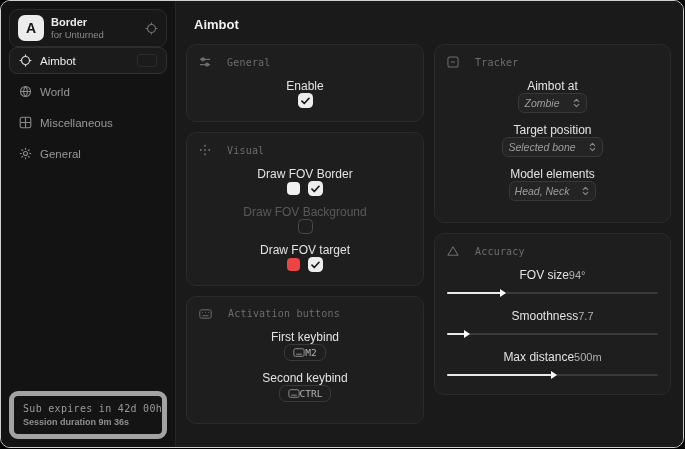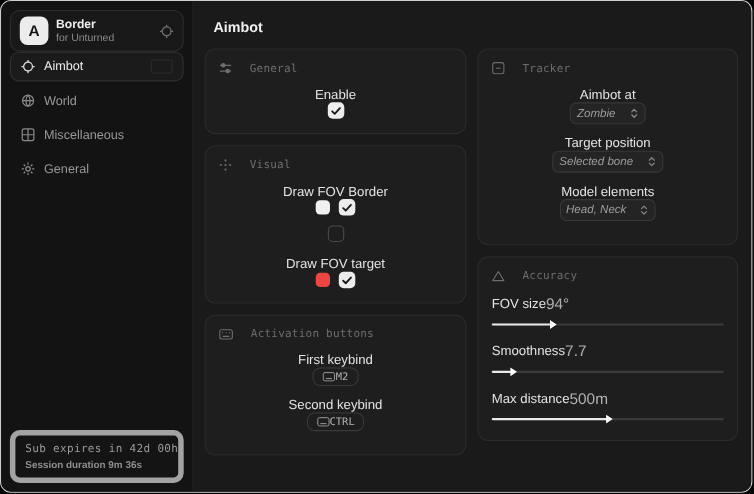--- a/index.html
+++ b/index.html
@@ -43,22 +43,22 @@
   .checkbox{width:15px;height:15px;border-radius:4.5px;display:flex;align-items:center;justify-content:center;box-sizing:border-box;cursor:pointer;}
   .checkbox.checked{background:#ededed;}
   .checkbox.unchecked{border:1.5px solid #4a4a4a;background:transparent;}
   .swatch{width:13px;height:13px;border-radius:4px;cursor:pointer;}
   .dropdown{display:flex;align-items:center;gap:12px;background:#242424;border:1px solid #383838;border-radius:6px;padding:3px 5px;font-size:10.5px;color:#9d9d9d;cursor:pointer;white-space:nowrap;font-style:italic;}
   .dropdown svg{color:#8a8a8a;}
   .keybtn{display:flex;align-items:center;border:1px solid #3a3a3a;border-radius:7px;padding:2px 8px;font-size:9.5px;font-family:"DejaVu Sans Mono",monospace;color:#b3b3b3;background:#1e1e1e;cursor:pointer;}
   .keybtn svg{color:#9a9a9a;}
   .slider-group{margin-bottom:11px;}
   .slider-group:last-child{margin-bottom:3px;}
-  .slider-head{display:flex;justify-content:flex-start;align-items:center;margin-bottom:7px;}
-  .slider-value{font-size:14px;color:#b0b0b0;}
+  .slider-head{display:flex;justify-content:center;align-items:center;margin-bottom:7px;}
+  .slider-value{font-size:11px;color:#b0b0b0;}
   .slider{position:relative;height:9px;cursor:pointer;}
   .track{position:absolute;top:3px;left:0;right:0;height:2px;background:#3a3a3a;border-radius:2px;}
   .fill{position:absolute;top:3px;left:0;height:2px;background:#e9e9e9;border-radius:2px;}
   .thumb{position:absolute;right:-4px;top:-3px;width:0;height:0;border-left:6px solid #ffffff;border-top:4px solid transparent;border-bottom:4px solid transparent;}
 </style>
 </head>
 <body>
 
 <div class="window">
 
@@ -172,20 +172,21 @@
             <span class="controls">
               <span class="swatch" style="background: rgb(240, 240, 240);"></span>
               <span class="checkbox checked">
                 <svg width="9" height="8" viewBox="0 0 9 8" fill="none" stroke="#1b1b1b" stroke-width="1.7" stroke-linecap="round" stroke-linejoin="round">
                     <path d="M1 4.2 L3.3 6.5 L8 1.3"></path>
                   </svg>
               </span>
             </span>
           </div>
           <div class="row">
+            <span class="row-label dim">Draw FOV Background</span>
             <span class="checkbox unchecked"></span>
           </div>
           <div class="row">
             <span class="row-label">Draw FOV target</span>
             <span class="controls">
               <span class="swatch" style="background: rgb(238, 68, 68);"></span>
               <span class="checkbox checked">
                 <svg width="9" height="8" viewBox="0 0 9 8" fill="none" stroke="#1b1b1b" stroke-width="1.7" stroke-linecap="round" stroke-linejoin="round">
                     <path d="M1 4.2 L3.3 6.5 L8 1.3"></path>
                   </svg>

